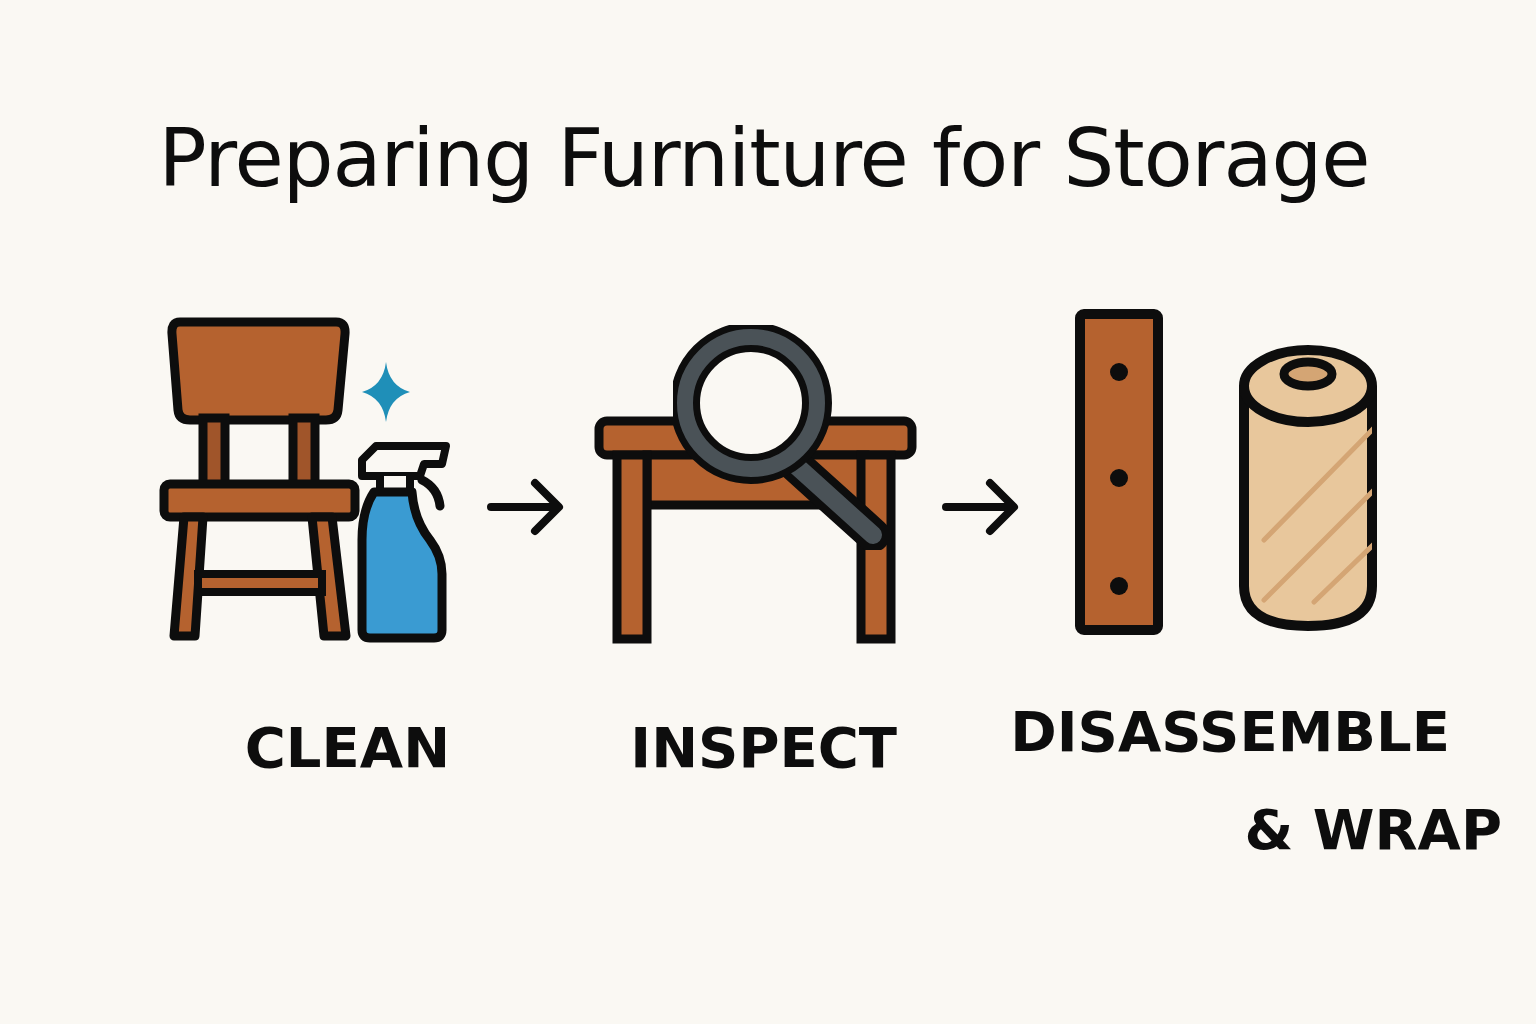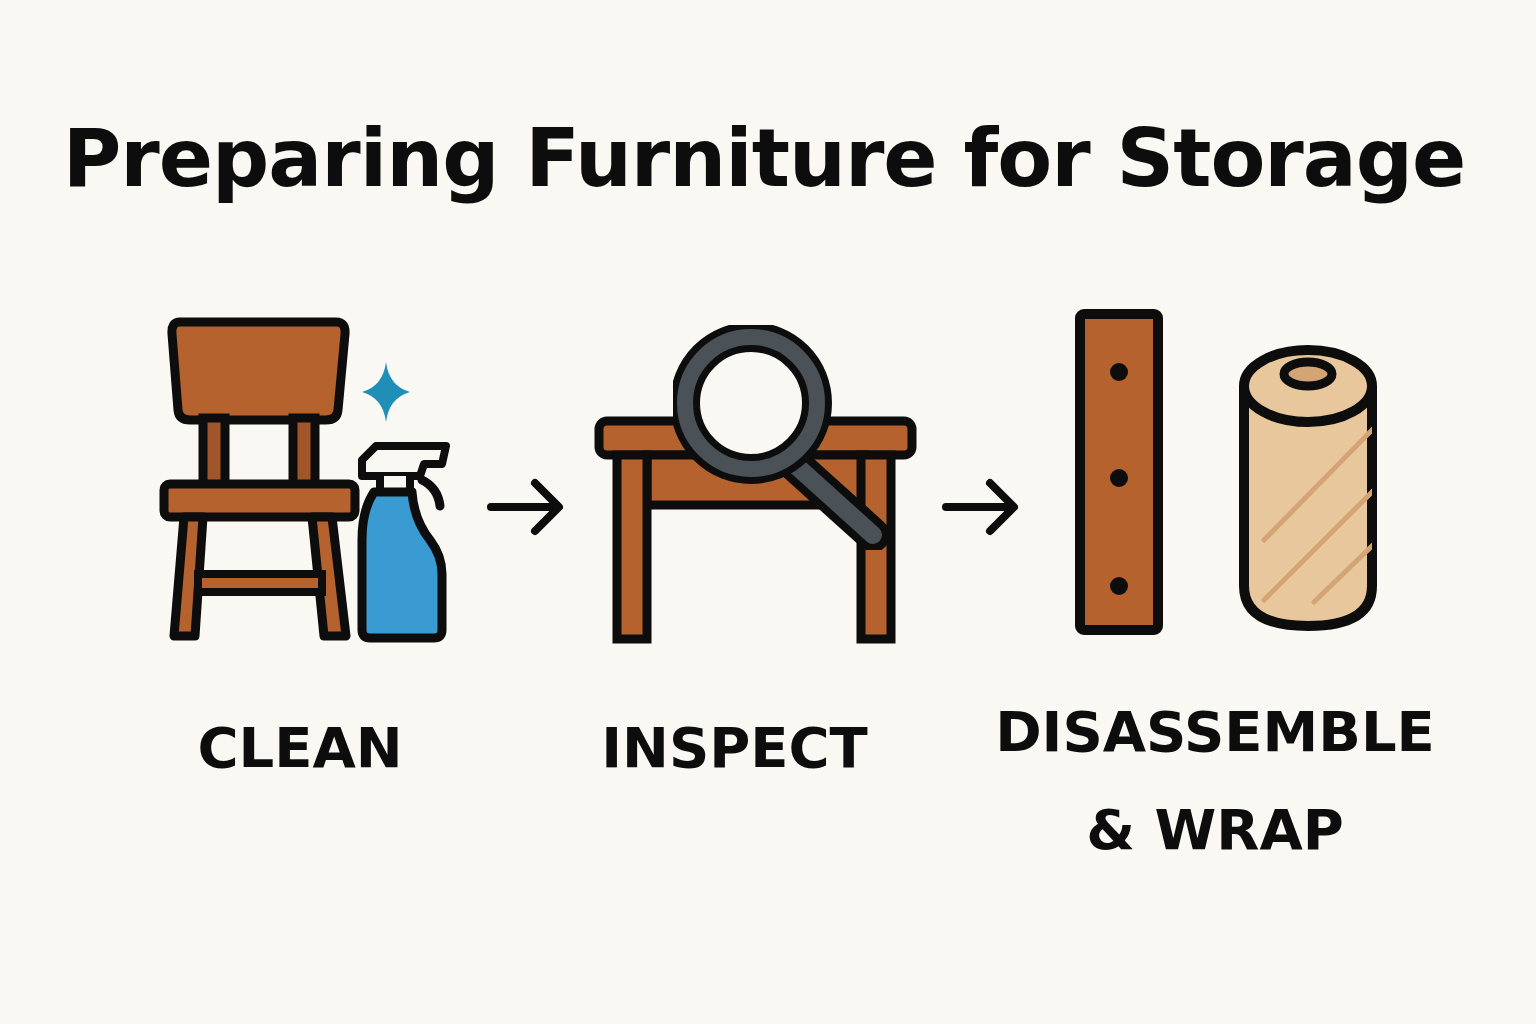--- a/index.html
+++ b/index.html
@@ -10,31 +10,31 @@
     overflow: hidden;
     font-family: "DejaVu Sans", "Liberation Sans", sans-serif;
     color: #0d0d0d;
   }
   .title {
     position: absolute;
     left: 0; right: 0;
     top: 112px;
     text-align: center;
     font-size: 80px;
-    font-weight: bold;
+    font-weight: normal;
     letter-spacing: -1px;
     margin: 0;
     padding-right: 8px;
   }
   .icon { position: absolute; }
   .label {
     position: absolute;
     font-size: 56px;
     font-weight: bold;
-    text-align: center;
+    text-align: right;
     line-height: 80px;
     letter-spacing: 0px;
   }
 </style>
 </head>
 <body>
 
 <h1 class="title">Preparing Furniture for Storage</h1>
 
 <div>
@@ -123,13 +123,13 @@
 
     <ellipse cx="74" cy="46" rx="64" ry="36" fill="#e8c79c" stroke="#0d0d0d" stroke-width="10"></ellipse>
 
     <ellipse cx="74" cy="34" rx="24" ry="12" fill="#d4a574" stroke="#0d0d0d" stroke-width="9"></ellipse>
   </svg>
 </div>
 
 <div class="label" style="left:150px; top:708px; width:300px;">CLEAN</div>
 <div class="label" style="left:572px; top:708px; width:325px;">INSPECT</div>
 <div class="label" style="left:980px; top:692px; width:470px;">DISASSEMBLE</div>
-<div class="label" style="left:980px; top:790px; width:470px;">&amp; WRAP</div>
+<div class="label" style="left:1032px; top:790px; width:470px;">&amp; WRAP</div>
 
 </body></html>

